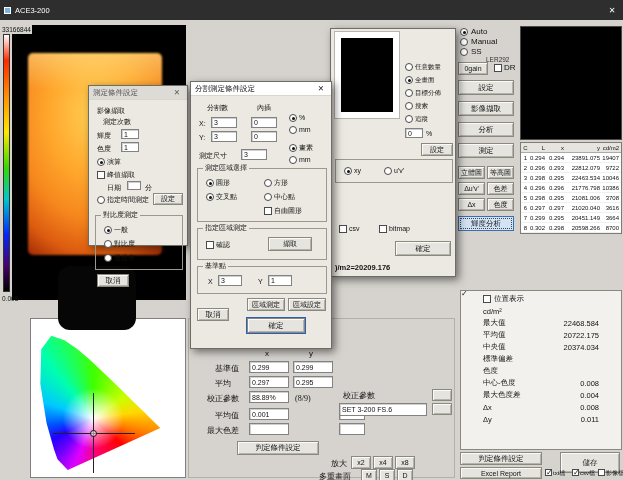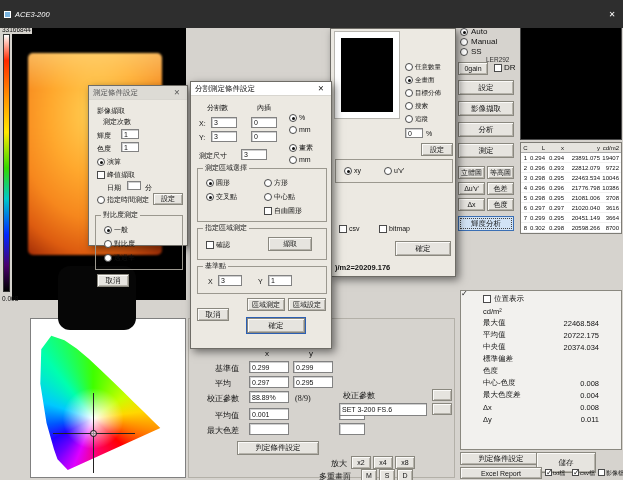--- a/index.html
+++ b/index.html
@@ -1,19 +1,19 @@
 <!DOCTYPE html>
 <html><head>
 <meta charset="utf-8">
 <style>
 *{margin:0;padding:0;box-sizing:border-box;}
 body{font-family:"Liberation Sans","DejaVu Sans",sans-serif;background:#777;}
 .win{position:relative;width:623px;height:480px;background:#d6d3ce;overflow:hidden;font-size:8px;color:#111;}
 .lbl{position:absolute;white-space:nowrap;font-size:8px;line-height:9px;}
-.titlebar{position:absolute;left:0;top:0;width:100%;height:28px;background:#2e2e2e;color:#fff;display:flex;align-items:center;padding:0 4px;gap:4px;z-index:20;font-style:italic;}
+.titlebar{position:absolute;left:0;top:0;width:100%;height:20px;background:#2e2e2e;color:#fff;display:flex;align-items:center;padding:0 4px;gap:4px;z-index:20;}
 .ticon{width:7px;height:7px;background:#7ab4e0;border:1px solid #fff;}
 .ttext{font-size:7.5px;}
 .tclose{margin-left:auto;width:14px;text-align:center;font-size:8px;}
 .menubar{position:absolute;left:0;top:13px;width:100%;height:12px;display:flex;gap:12px;padding:1px 6px;font-size:8.5px;background:#d6d3ce;border-bottom:1px solid #c2bfb8;z-index:19;}
 .scalebar{position:absolute;left:3px;top:34px;width:7px;height:258px;border:1px solid #333;z-index:2;
  background:linear-gradient(180deg,#ffffff 0%,#ff2a00 10%,#ff9000 24%,#ffe800 38%,#35d800 52%,#00c8c8 64%,#0028ff 78%,#4a006e 90%,#000 100%);}
 .thermal{position:absolute;left:12px;top:25px;width:174px;height:275px;background:#000;z-index:1;}
 .thermal-core{position:absolute;left:16px;top:28px;width:134px;height:202px;border-radius:5px;filter:blur(1px);
  background:linear-gradient(180deg,rgba(255,246,170,.45),rgba(255,246,170,0) 18%),
  radial-gradient(100% 90% at 50% 30%, #ffd054 0%, #ffa82d 34%, #f6871d 58%, #dd5c10 77%, #a63007 91%, #5c1203 100%);}
@@ -227,21 +227,21 @@
         <span>Δx</span>
         <span class="sval">0.008</span>
       </div>
     <div class="srow">
         <span>Δy</span>
         <span class="sval">0.011</span>
       </div>
   </div>
 
   <div class="btn" style="left:460px;top:452px;width:82px;height:13px;z-index:2;">判定條件設定</div>
-  <div class="btn" style="left:536px;top:452px;width:60px;height:21px;z-index:2;">儲存</div>
+  <div class="btn" style="left:560px;top:452px;width:60px;height:21px;z-index:2;">儲存</div>
   <div class="btn small" style="left:460px;top:467px;width:82px;height:12px;z-index:2;">Excel Report</div>
   <span class="check on" style="left:545px;top:469px;width:7px;height:7px;z-index:2;"></span>
   <span class="lbl" style="left:553px;top:469px;font-size:6px;z-index:2;">txt檔</span>
   <span class="check on" style="left:572px;top:469px;width:7px;height:7px;z-index:2;"></span>
   <span class="lbl" style="left:580px;top:469px;font-size:6px;z-index:2;">csv檔</span>
   <span class="check" style="left:598px;top:469px;width:7px;height:7px;z-index:2;"></span>
   <span class="lbl" style="left:606px;top:469px;font-size:6px;z-index:2;">影像檔</span>
 
   <div class="bpanel" style="left:188px;top:318px;width:267px;height:160px;">
     <span class="lbl" style="left:44px;top:8px;">範圍</span>

